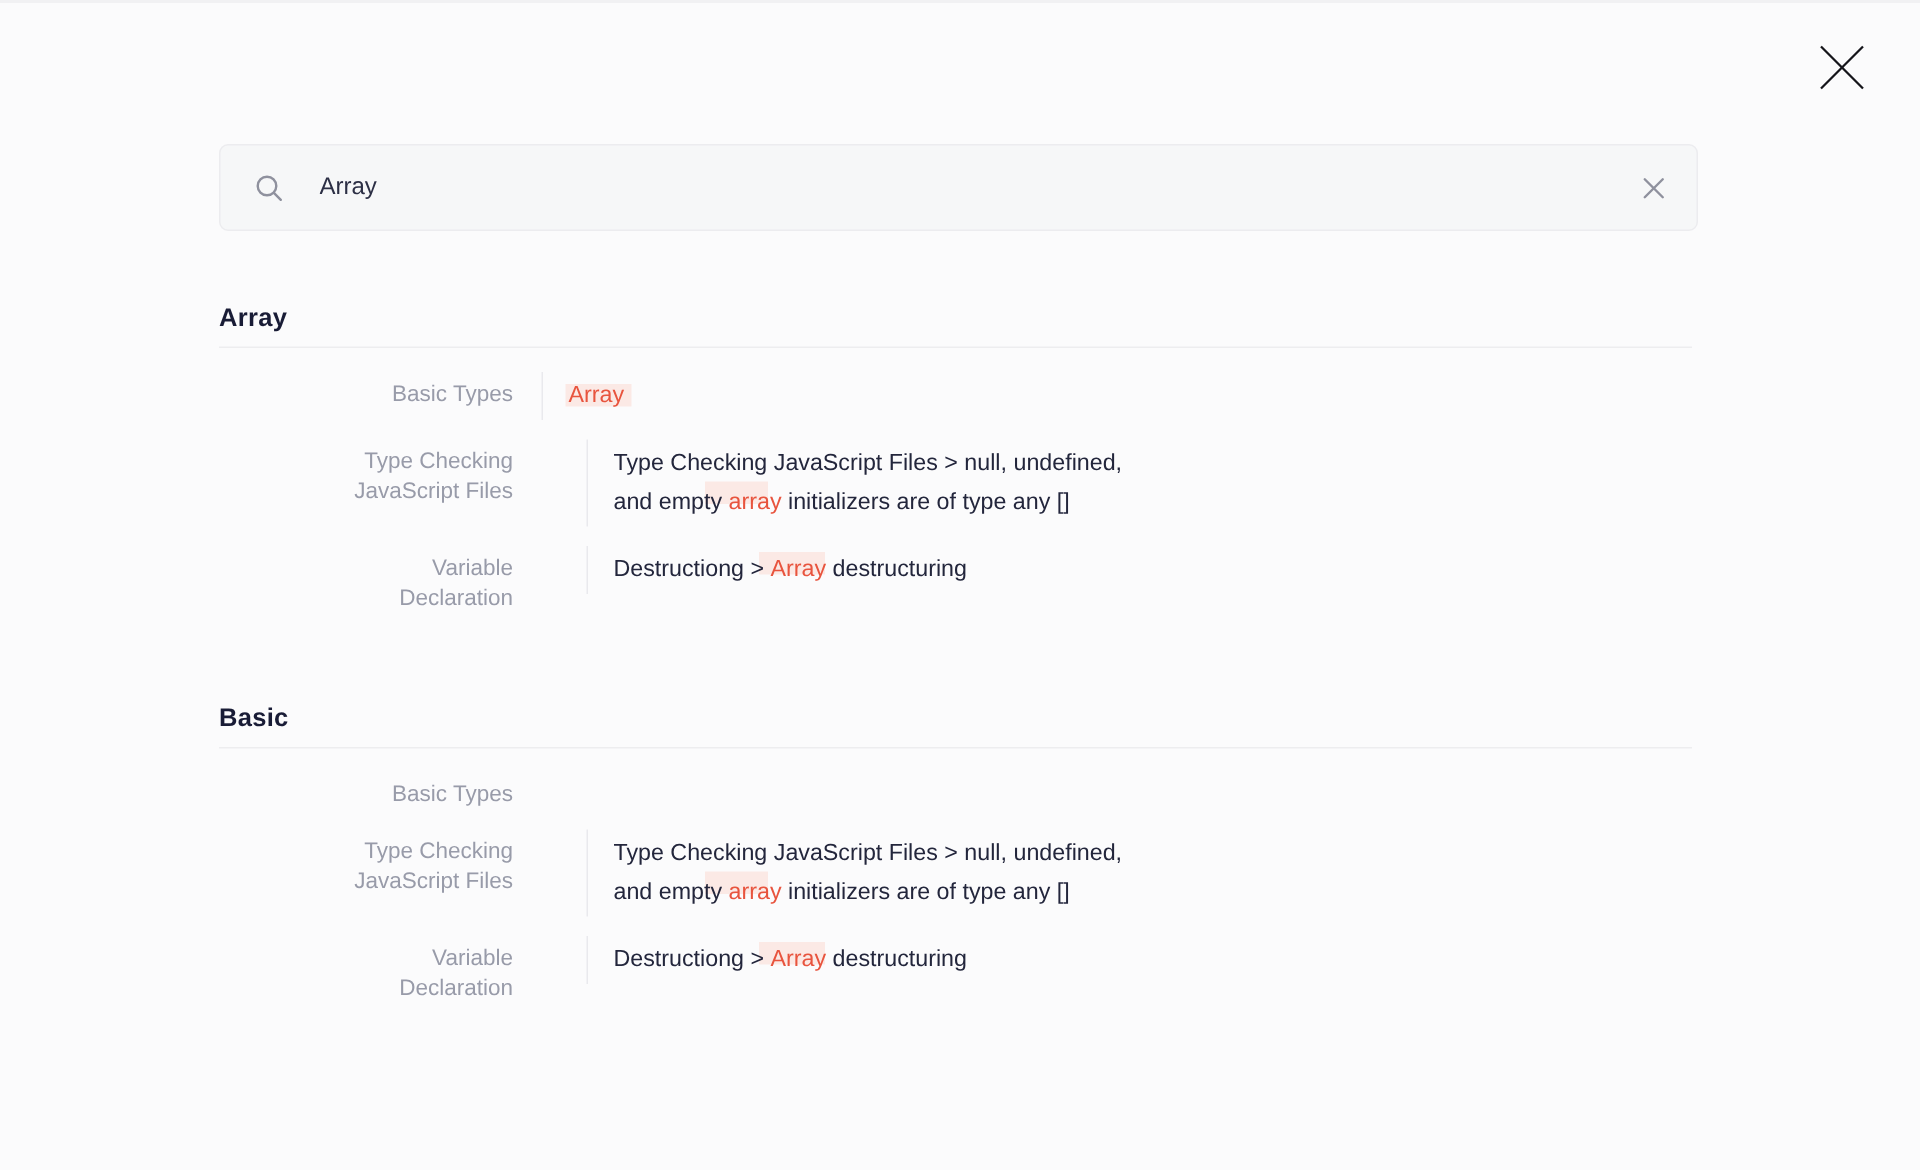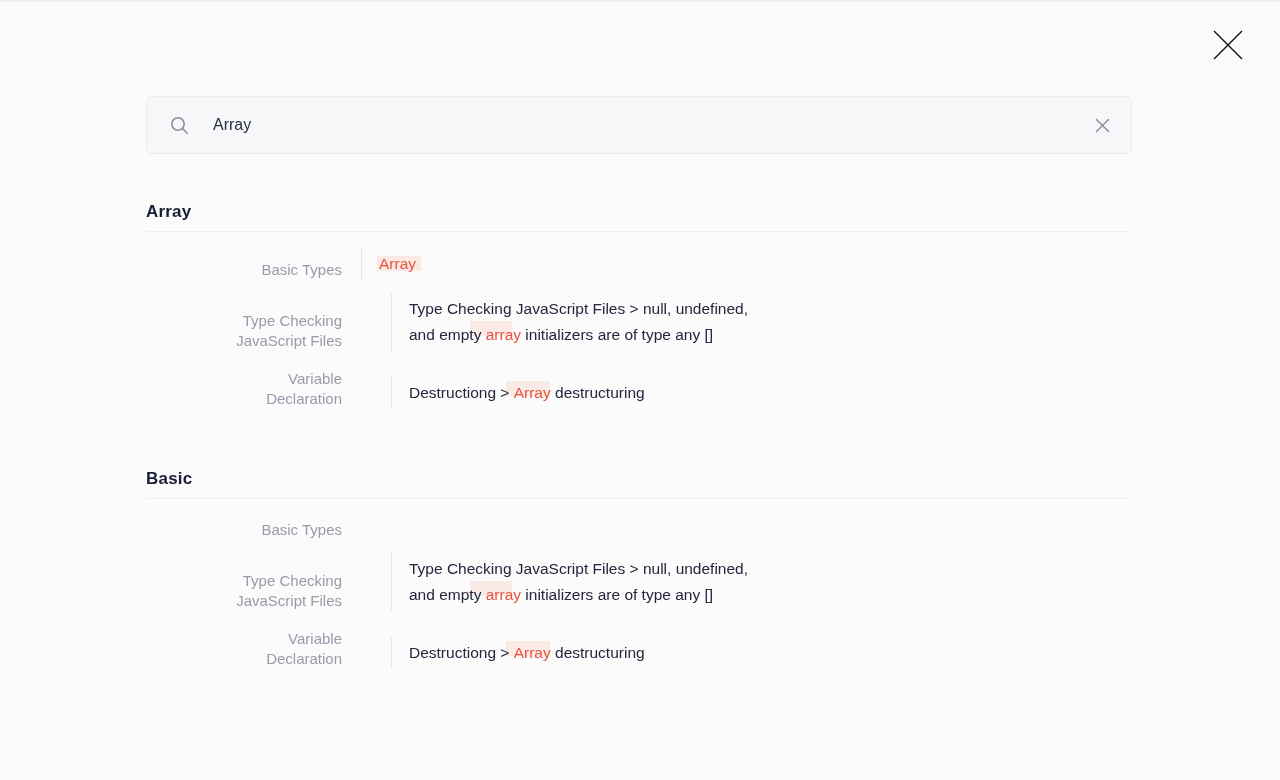--- a/index.html
+++ b/index.html
@@ -50,21 +50,21 @@
   .results {
     position:absolute; left:146px; top:202px; width:982px;
   }
   .section + .section { margin-top:60px; }
   .section-title {
     font-size:17px; font-weight:700; color:#191c36;
     letter-spacing:0.2px; line-height:20px;
   }
   .section-divider { height:1px; background:#ededef; margin-top:9px; }
   .section-rows { margin-top:16px; }
-  .row { display:flex; align-items:flex-end; }
+  .row { display:flex; align-items:flex-start; }
   .row + .row { margin-top:13px;gap:30px; }
   .row-label {
     width:196px; flex:0 0 auto;
     text-align:right;
     font-size:15px; line-height:20px; color:#989ba9;
     padding-top:5px;
   }
   .row-content {
     margin-left:19px;
     border-left:1px solid #e9e9ed;

